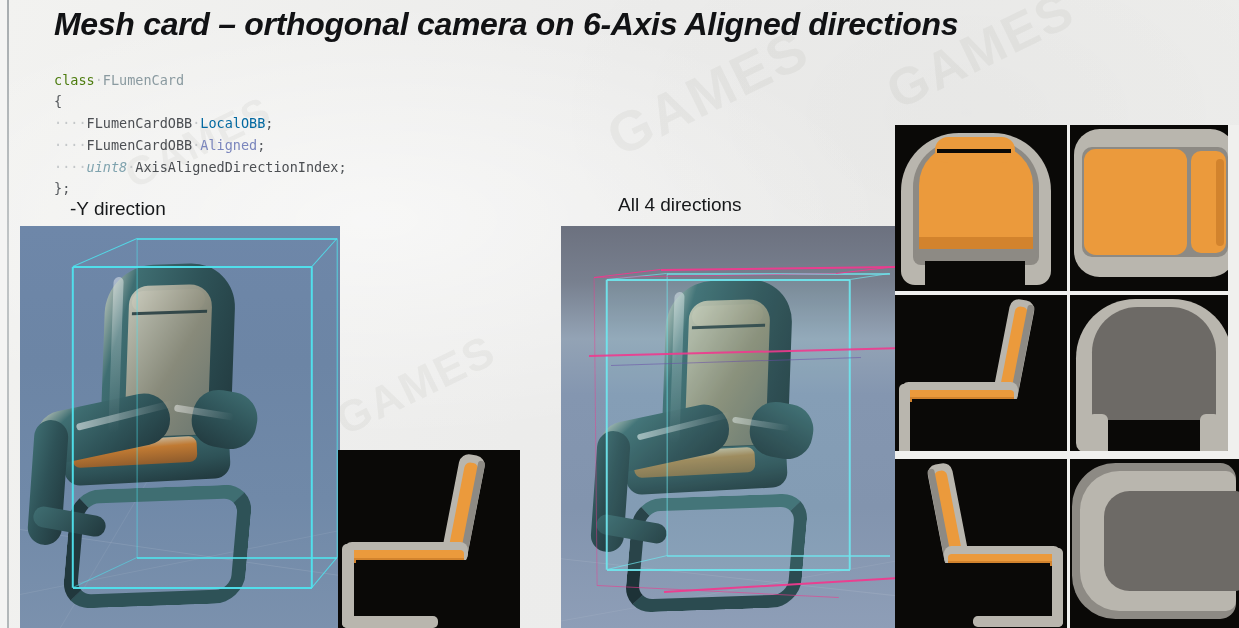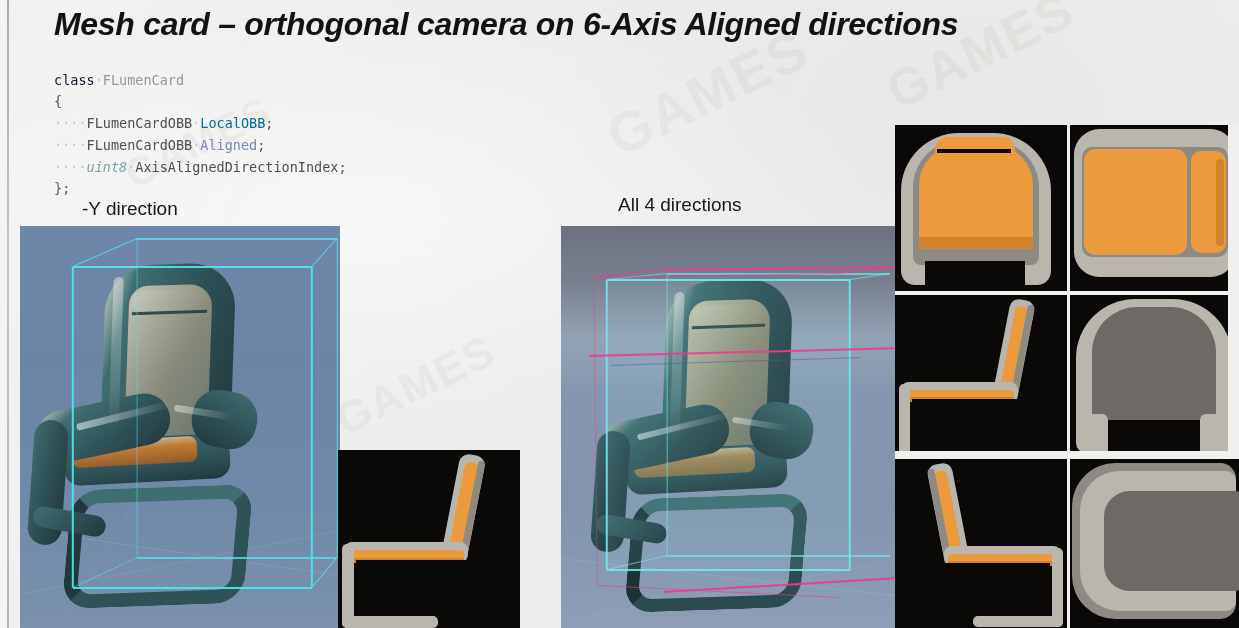--- a/index.html
+++ b/index.html
@@ -76,21 +76,21 @@
     line-height: 21.8px;
     white-space: pre;
   }
 
   .view-label {
     position: absolute;
     font-size: 19px;
     color: #16181a;
     white-space: nowrap;
   }
-  #label-left  { left: 82px;  top: 198px; }
+  #label-left  { left: 70px;  top: 198px; }
   #label-right { left: 618px; top: 194px; }
 
   
   .viewport {
     position: absolute;
     overflow: hidden;
   }
   #viewport-left {
     left: 20px; top: 226px; width: 320px; height: 402px;
     background: linear-gradient(180deg, #6e87a9 0%, #6d86a6 35%, #7089a8 70%, #7a90ac 100%);
@@ -149,21 +149,21 @@
   <div class="watermark wm1">GAMES</div>
   <div class="watermark wm2">GAMES</div>
   <div class="watermark wm3">GAMES</div>
   <div class="watermark wm4">GAMES</div>
 
   <div class="slide-edge-left2"></div>
   <div class="slide-edge-left"></div>
 
   <div id="title">Mesh card – orthogonal camera on 6-Axis Aligned directions</div>
 
-  <pre id="code"><span><span style="color: #0f172a;">class</span><span style="color: rgb(196, 199, 201);">·</span><span style="color: rgb(138, 154, 160);">FLumenCard</span></span>
+  <pre id="code"><span><span style="color: #4d7c0f;">class</span><span style="color: rgb(196, 199, 201);">·</span><span style="color: rgb(138, 154, 160);">FLumenCard</span></span>
 <span><span style="color: rgb(84, 88, 92);">{</span></span>
 <span><span style="color: rgb(196, 199, 201);">····</span><span style="color: rgb(76, 79, 83);">FLumenCardOBB</span><span style="color: rgb(196, 199, 201);">·</span><span style="color: #0369a1;">LocalOBB</span><span style="color: rgb(84, 88, 92);">;</span></span>
 <span><span style="color: rgb(196, 199, 201);">····</span><span style="color: rgb(76, 79, 83);">FLumenCardOBB</span><span style="color: rgb(196, 199, 201);">·</span><span style="color: rgb(123, 134, 189);">Aligned</span><span style="color: rgb(84, 88, 92);">;</span></span>
 <span><span style="color: rgb(196, 199, 201);">····</span><span style="color: rgb(127, 163, 174); font-style: italic;">uint8</span><span style="color: rgb(196, 199, 201);">·</span><span style="color: rgb(76, 79, 83);">AxisAlignedDirectionIndex</span><span style="color: rgb(84, 88, 92);">;</span></span>
 <span><span style="color: rgb(84, 88, 92);">};</span></span></pre>
 
   <div class="view-label" id="label-left">-Y direction</div>
   <div class="view-label" id="label-right">All 4  directions</div>
 
   <div class="viewport" id="viewport-left" style="background: linear-gradient(rgb(110, 135, 169) 0%, rgb(108, 133, 165) 34%, rgb(112, 137, 168) 68%, rgb(123, 145, 173) 100%);">

